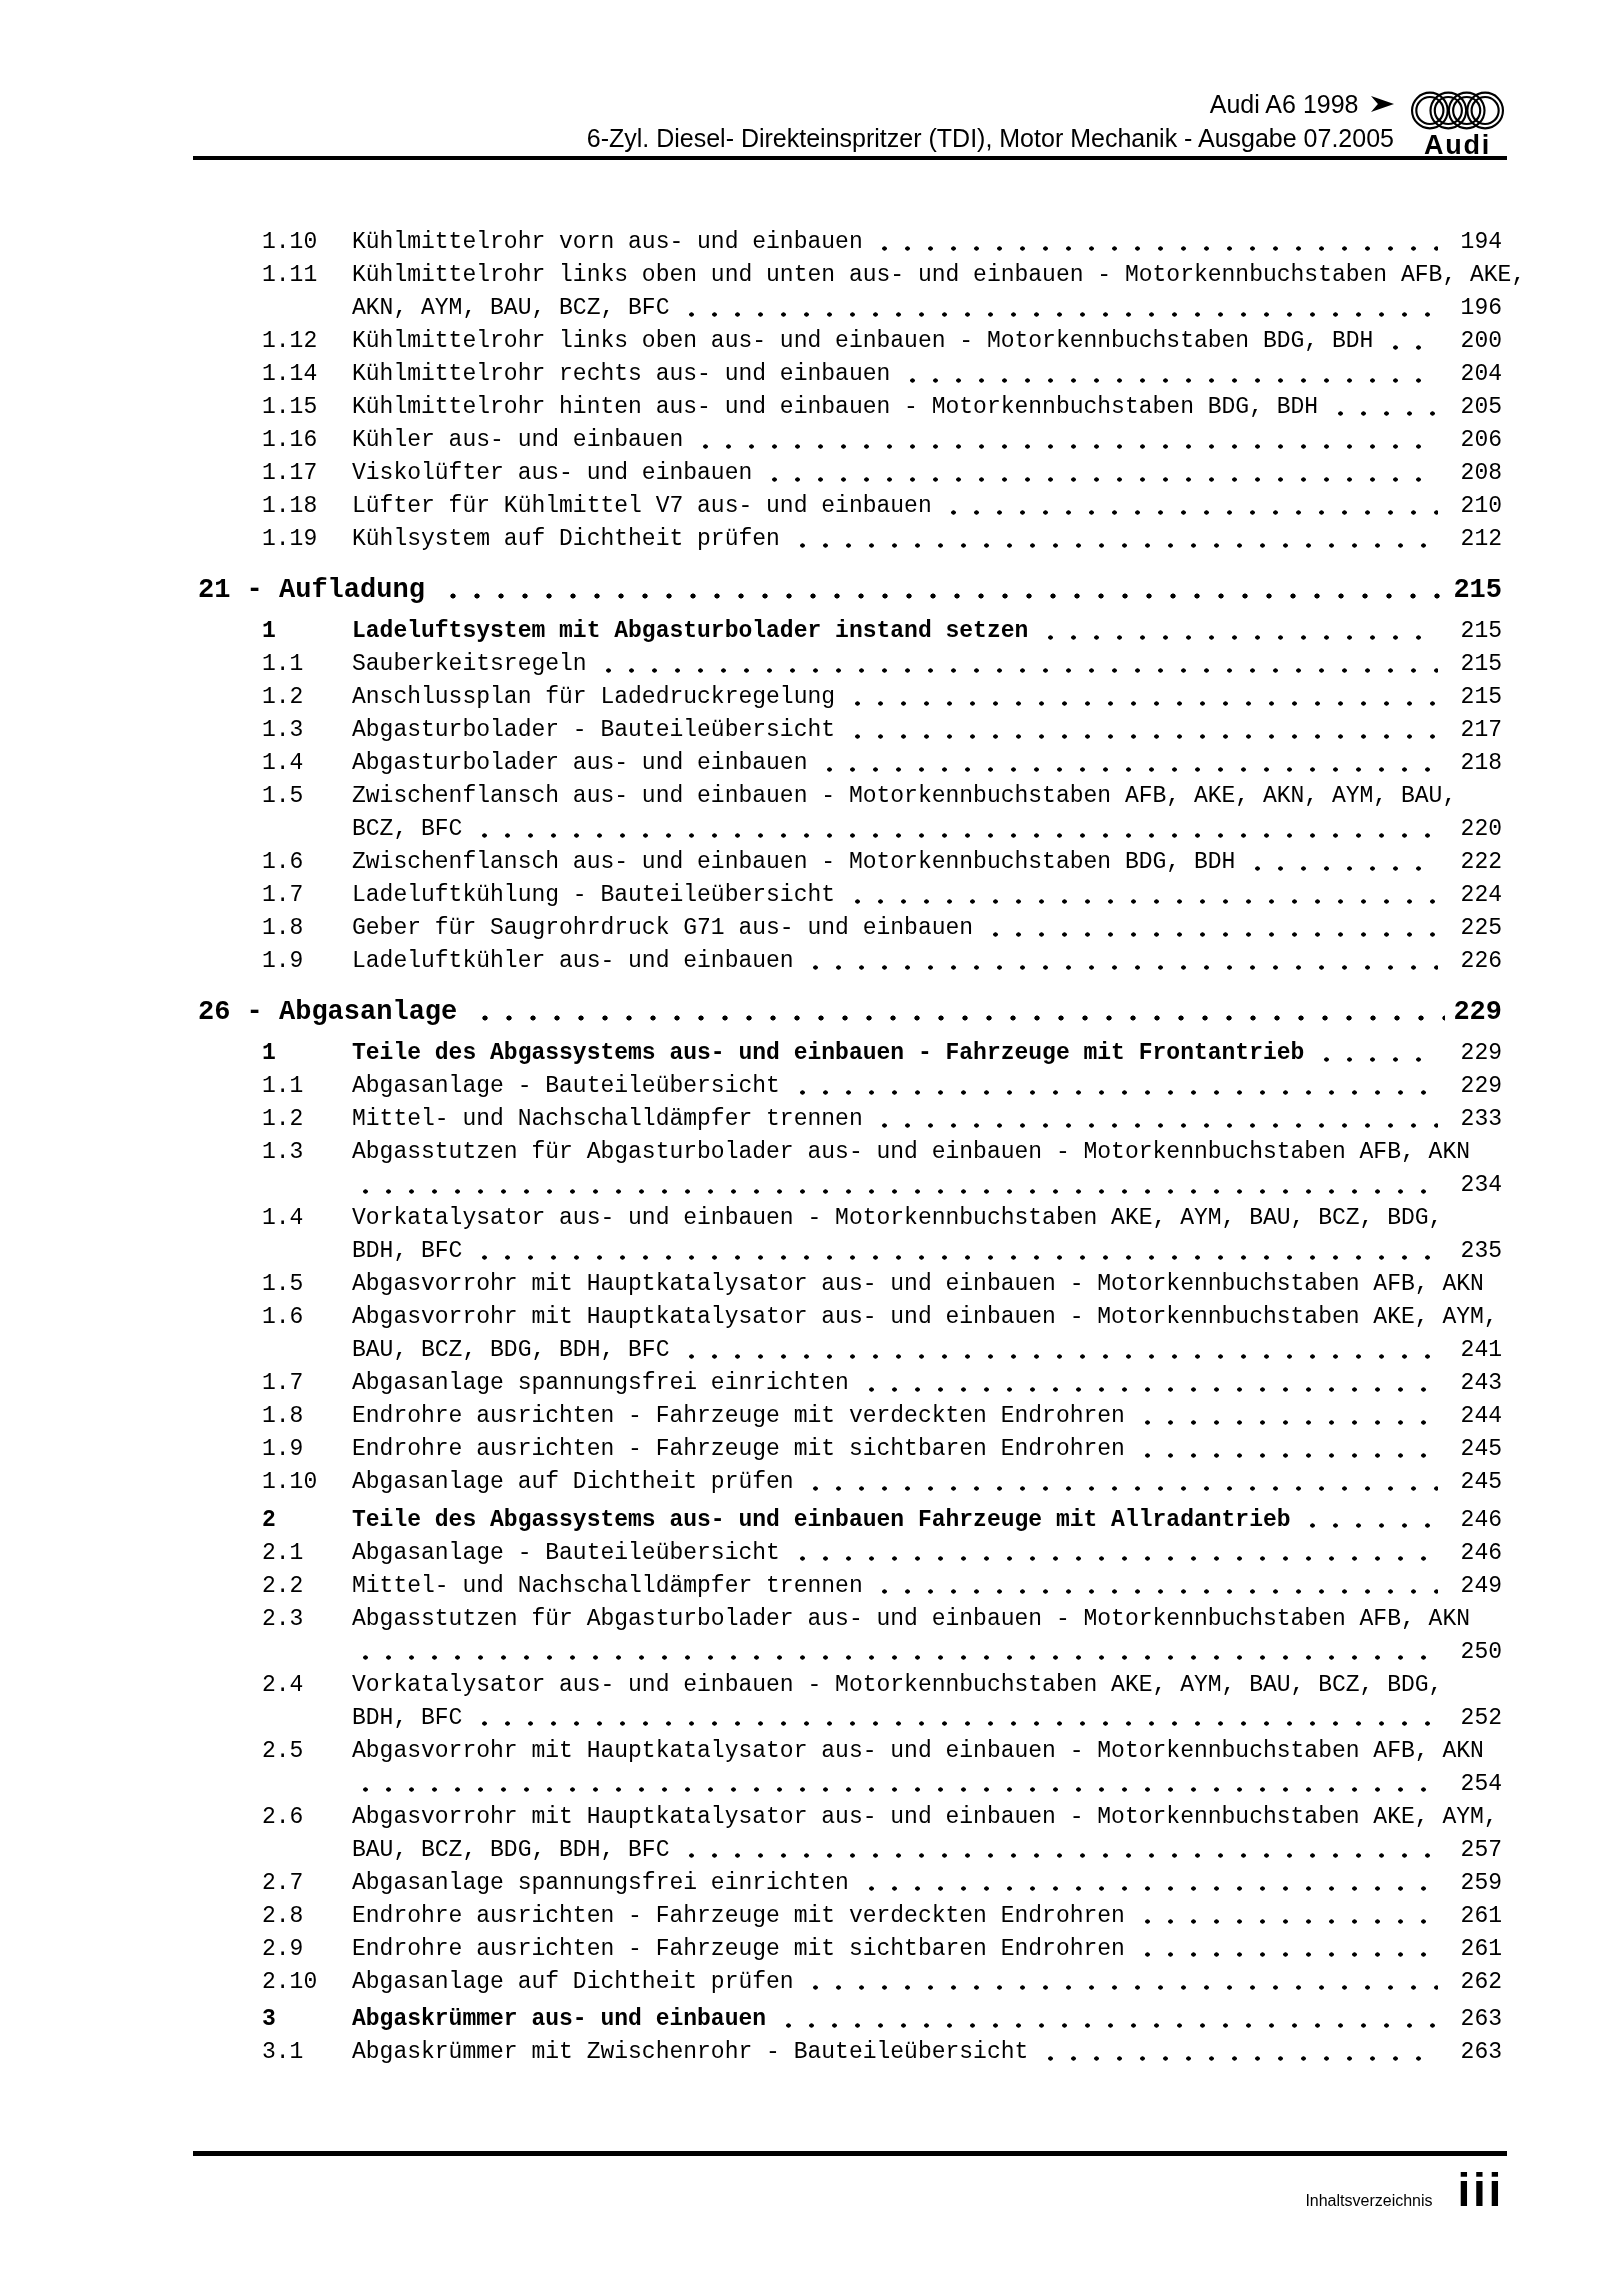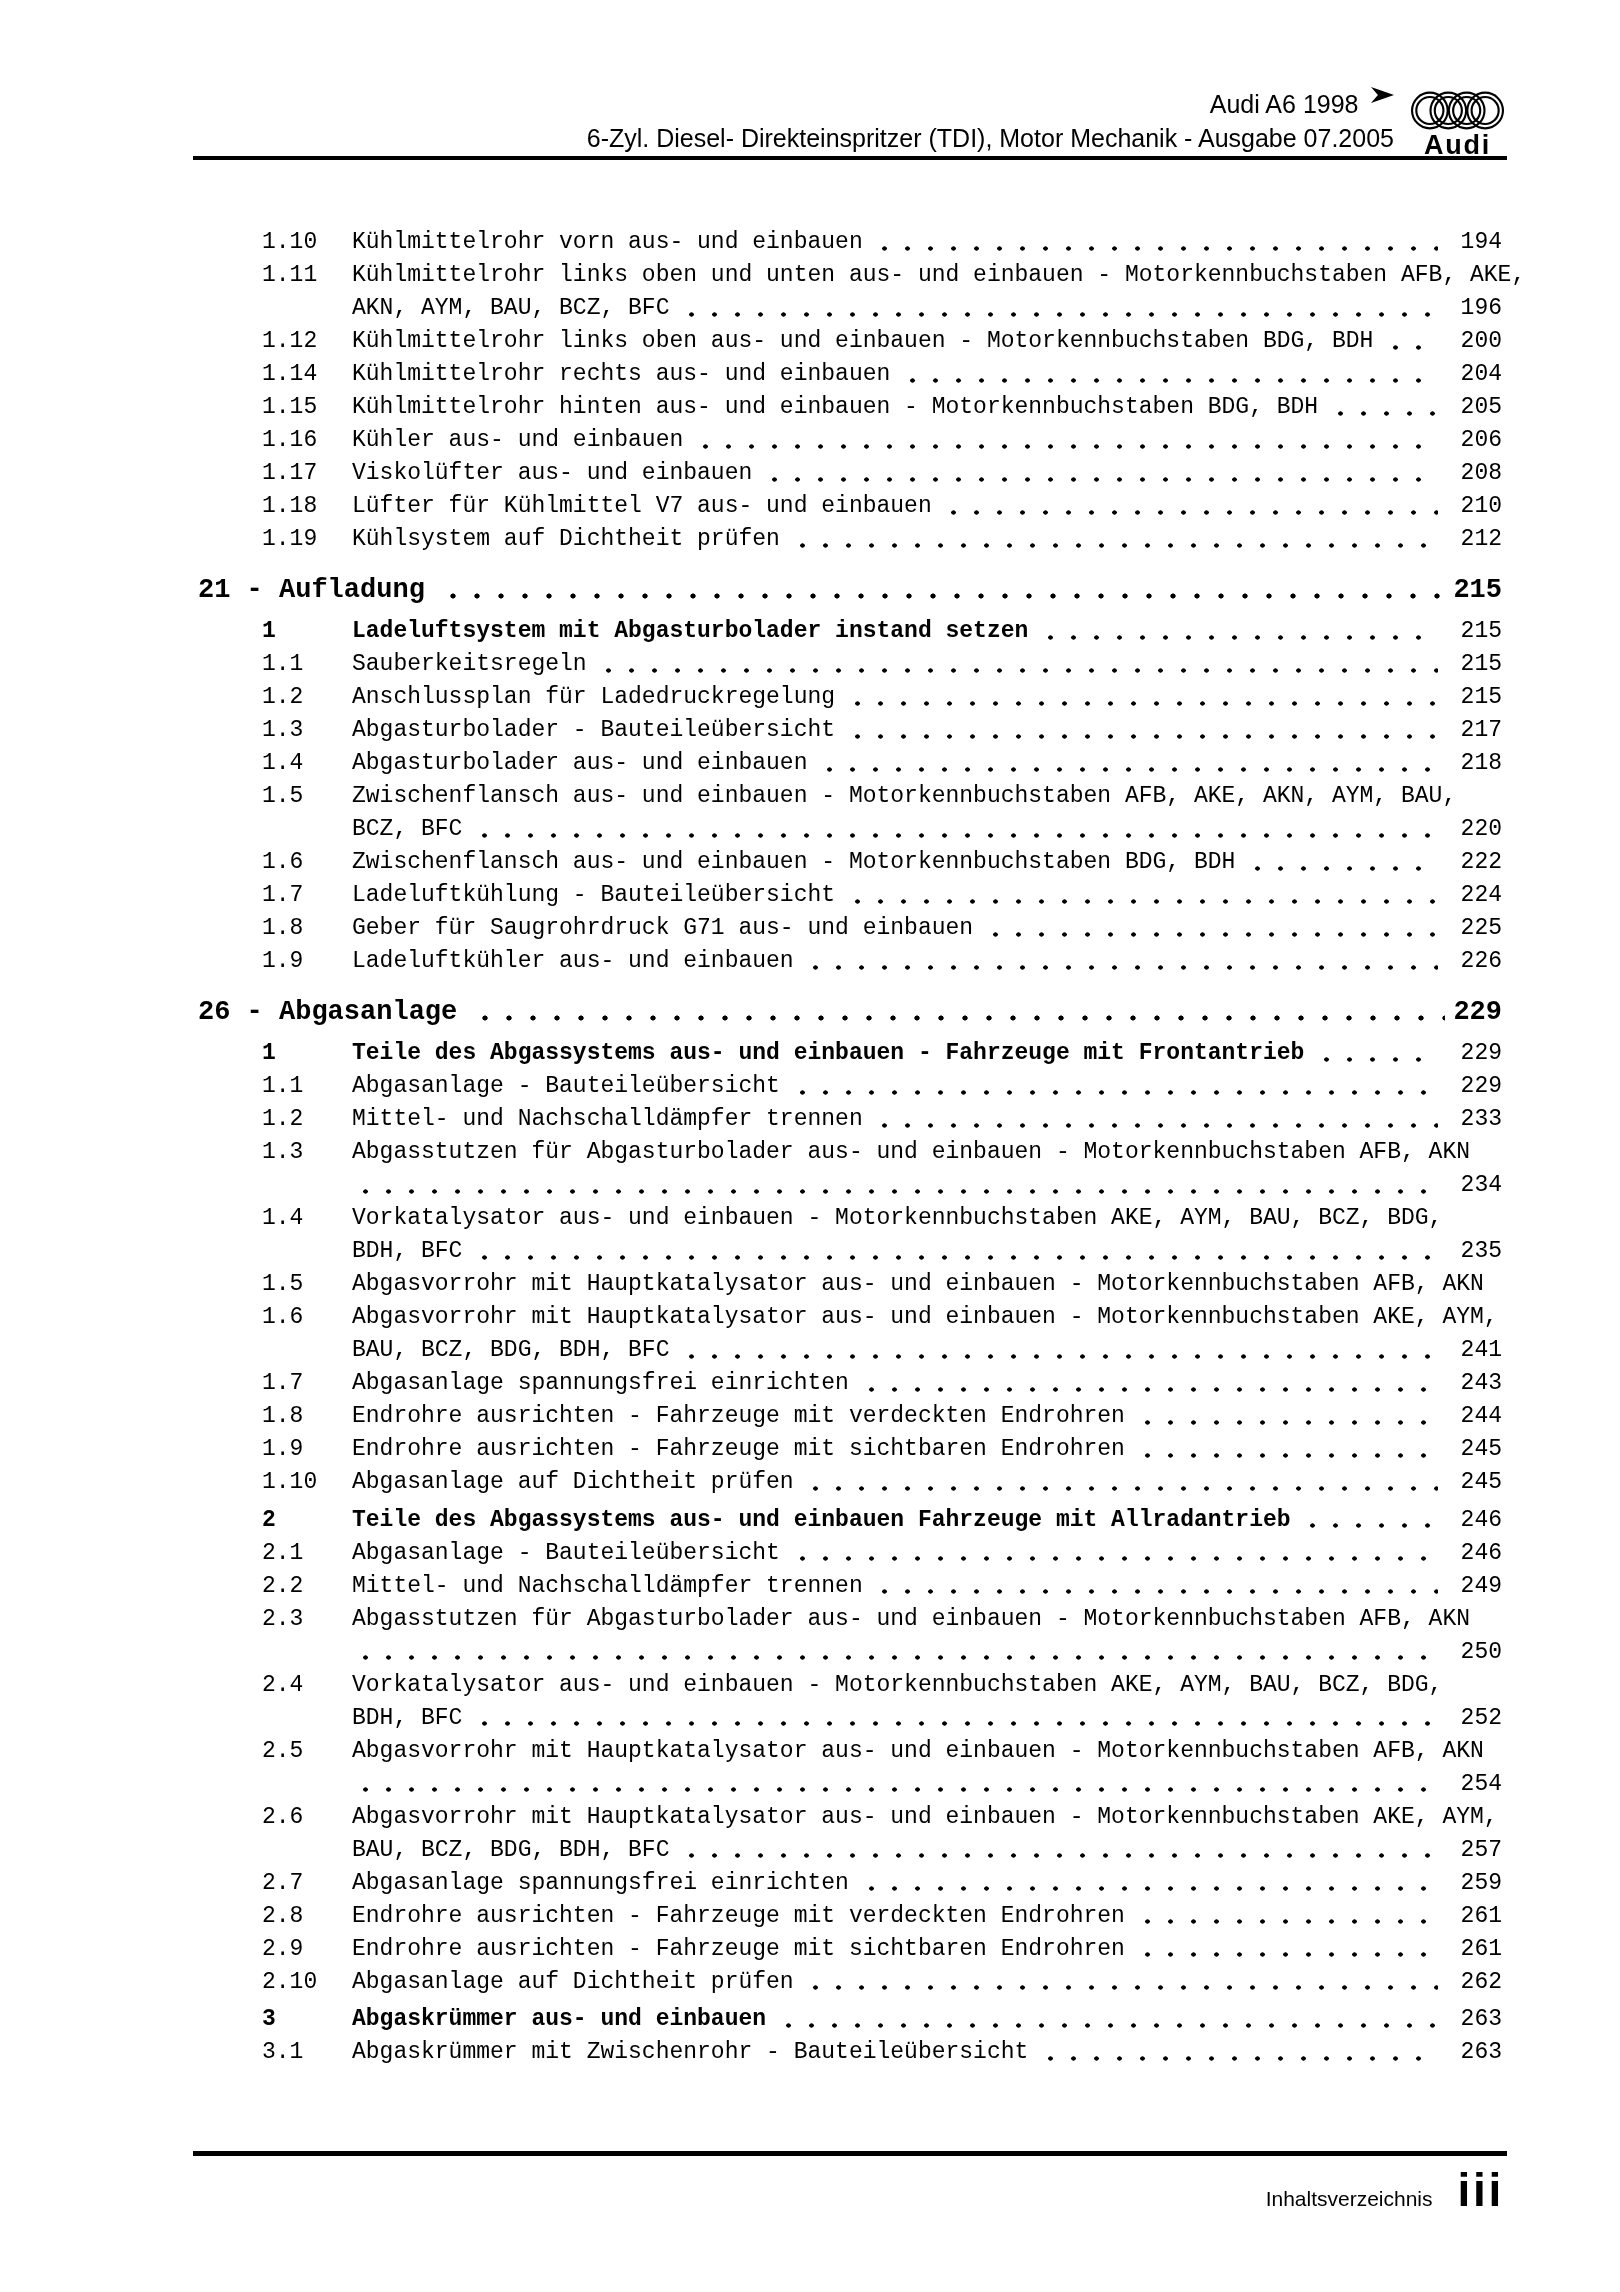--- a/index.html
+++ b/index.html
@@ -14,21 +14,21 @@
   .page{position:absolute;inset:0;}
 
   
   .header-text{
     position:absolute;
     top:87px;right:226px;
     text-align:right;
     font-size:25px;line-height:34px;
     white-space:nowrap;
   }
-  .hline1{display:flex;justify-content:flex-end;}
+  .hline1{display:flex;justify-content:flex-end;align-items:center;}
   .arrow{
     display:inline-block;width:23px;height:16px;margin-left:12.5px;
     background:#000;
     clip-path:polygon(0 0,100% 50%,0 100%,30% 50%);
   }
   .logo{
     position:absolute;left:1409px;top:90px;width:97px;
     text-align:center;
   }
   .rings{display:block;margin:0 auto;}
@@ -76,21 +76,21 @@
     background-size:24px 6.3px;
     background-position:left bottom 9px;
     margin:0 7.2px 0 16px;
   }
 
   
   .footer{
     position:absolute;right:116px;top:2171px;
     display:flex;align-items:baseline;gap:25px;
   }
-  .footer .label{font-size:21px;text-align:center;}
+  .footer .label{font-size:16px;text-align:center;}
   .footer .folio{font-size:46px;font-weight:bold;letter-spacing:2.7px;line-height:38px;}
 </style>
 </head>
 <body>
 
 <div class="page">
 
   <div class="header-text">
     <div class="hline1">
       <span>Audi A6 1998</span>

